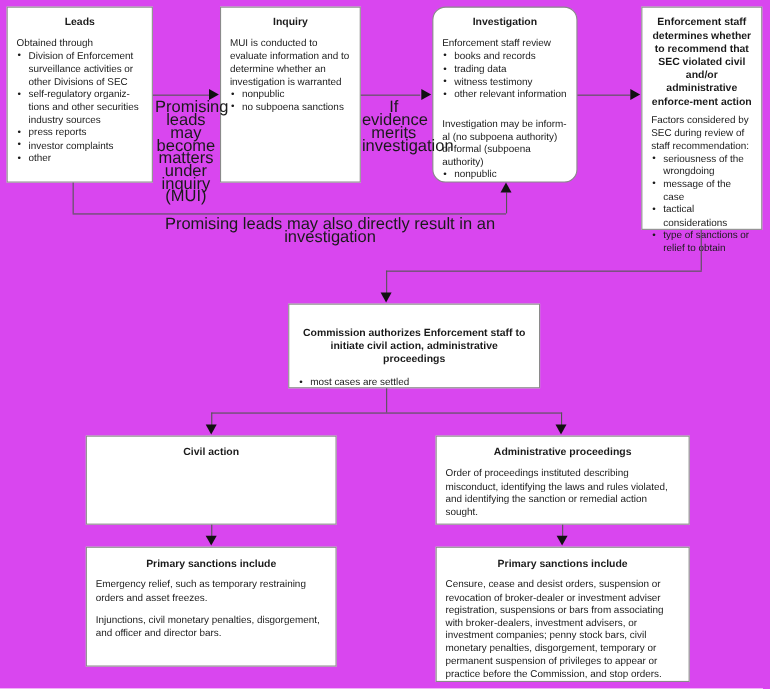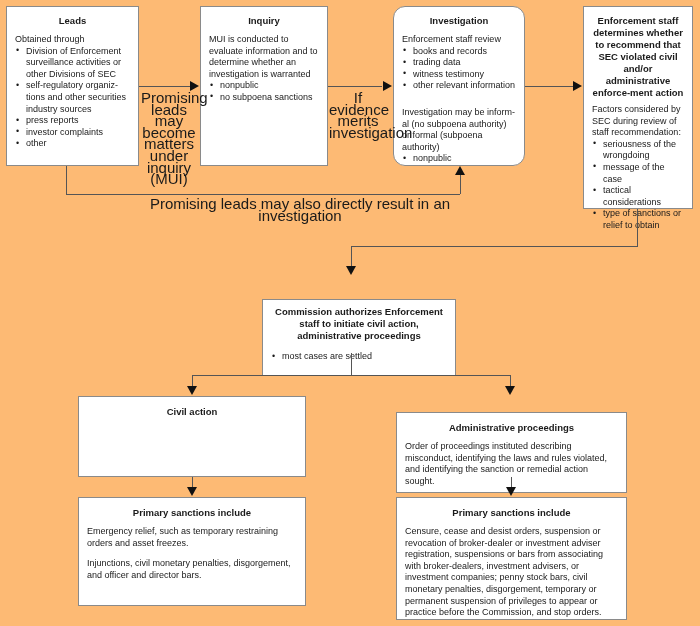--- a/index.html
+++ b/index.html
@@ -8,21 +8,21 @@
     background: #ffffff;
   }
   body {
     font-family: "Liberation Sans", sans-serif;
     color: #1a1a1a;
   }
   #canvas {
     position: relative;
     width: 700px;
     height: 626px;
-    background: #fdba74;
+    background: #d946ef;
     overflow: hidden;
   }
   .box {
     position: absolute;
     box-sizing: border-box;
     border: 1px solid #8a8a8a;
     background: #ffffff;
     padding: 6px 8px 6px 8px;
   }
   .box-title {
@@ -166,39 +166,39 @@
   <div class="hline" style="left:66px; top:194px; width:394px;"></div>
   <div class="vline" style="left:460px; top:175px; height:19px;"></div>
   <div class="arrow-up" style="left:454.5px; top:166px;"></div>
   <div class="edge-label" style="left:140px; top:198px; width:320px;">Promising leads may also directly result in an investigation</div>
 
   <div class="vline" style="left:637px; top:209px; height:37px;"></div>
   <div class="hline" style="left:351px; top:246px; width:287px;"></div>
   <div class="vline" style="left:351px; top:246px; height:21px;"></div>
   <div class="arrow-down" style="left:345.5px; top:266px;"></div>
 
-  <div class="box" style="left:262px; top:276px; width:194px; height:77px; padding-top:4px;margin-top:23px;">
+  <div class="box" style="left:262px; top:276px; width:229px; height:77px; padding-top:18px;">
     <div class="box-title" style="margin-bottom:9px;">Commission authorizes Enforcement staff to initiate civil action, administrative proceedings</div>
     <ul class="bullets">
       <li>most cases are settled</li>
     </ul>
   </div>
 
   <div class="vline" style="left:351px; top:353px; height:22px;"></div>
   <div class="hline" style="left:192px; top:375px; width:319px;"></div>
   <div class="vline" style="left:192px; top:375px; height:12px;"></div>
   <div class="arrow-down" style="left:186.5px; top:386px;"></div>
   <div class="vline" style="left:510px; top:375px; height:12px;"></div>
   <div class="arrow-down" style="left:504.5px; top:386px;"></div>
 
   <div class="box" style="left:78px; top:396px; width:228px; height:81px; padding-top:7px;">
     <div class="box-title">Civil action</div>
   </div>
 
-  <div class="box" style="left:396px; top:412px; width:231px; height:81px; padding-top:7px;">
+  <div class="box" style="left:396px; top:396px; width:231px; height:81px; padding-top:7px;">
     <div class="box-title">Administrative proceedings</div>
     <div class="para">Order of proceedings instituted describing misconduct, identifying the laws and rules violated, and identifying the sanction or remedial action sought.</div>
   </div>
 
   <div class="vline" style="left:192px; top:477px; height:11px;"></div>
   <div class="arrow-down" style="left:186.5px; top:487px;"></div>
 
   <div class="vline" style="left:511px; top:477px; height:11px;"></div>
   <div class="arrow-down" style="left:505.5px; top:487px;"></div>
 

